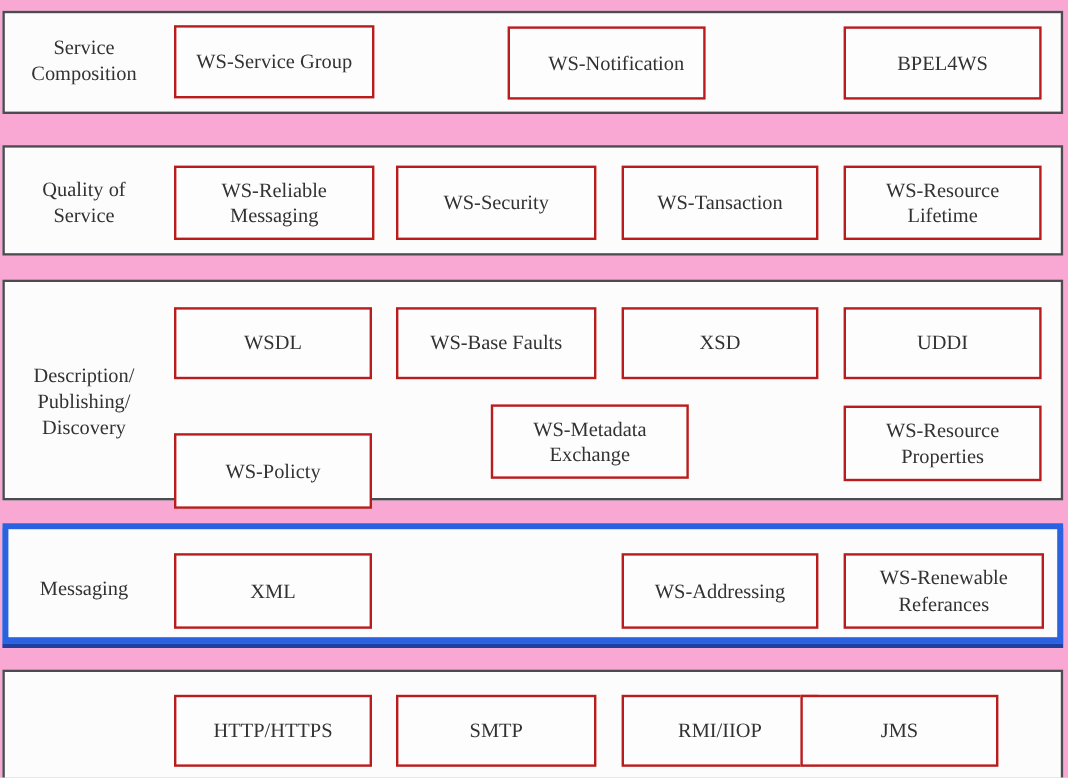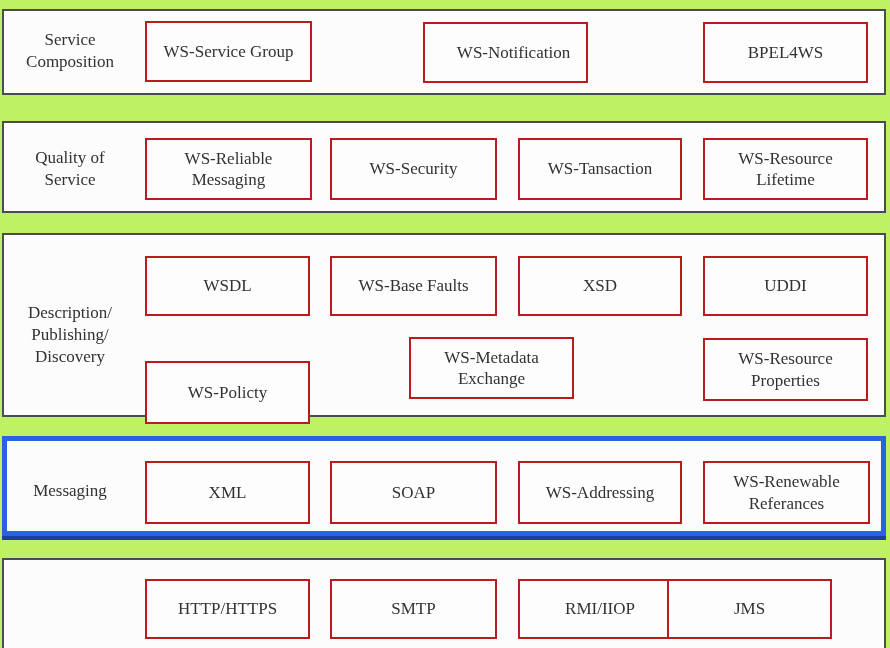--- a/index.html
+++ b/index.html
@@ -1,20 +1,20 @@
 <!DOCTYPE html>
 <html><head>
 <meta charset="utf-8">
 <style>
   html, body { margin: 0; padding: 0; }
   #stage {
     position: relative;
     width: 890px;
     height: 648px;
-    background: #bef264;
+    background: #f9a8d4;
     overflow: hidden;
     font-family: "Liberation Serif", "DejaVu Serif", serif;
     color: #323232;
   }
   .panel {
     position: absolute;
     left: 2px;
     width: 884px;
     background: #fcfcfc;
     border: 2px solid #4b4b50;
@@ -79,21 +79,20 @@
   <div class="box" style="left:703px;top:256px;width:165px;height:60px;">UDDI</div>
   <div class="box" style="left:145px;top:337px;width:165px;height:63px;margin-top:24px;">WS-Policty</div>
   <div class="box" style="left:409px;top:337px;width:165px;height:62px;">WS-Metadata
 Exchange</div>
   <div class="box" style="left:703px;top:338px;width:165px;height:63px;">WS-Resource
 Properties</div>
 
   <div class="panel highlight" style="top:436px;height:100px;"></div>
   <div class="layer-label" style="top:480px;">Messaging</div>
   <div class="box" style="left:145px;top:461px;width:165px;height:63px;">XML</div>
-  <div class="box" style="left:330px;top:461px;width:167px;height:63px;">SOAP</div>
   <div class="box" style="left:518px;top:461px;width:164px;height:63px;">WS-Addressing</div>
   <div class="box" style="left:703px;top:461px;width:167px;height:63px;">WS-Renewable
 Referances</div>
 
   <div class="panel" style="top:558px;height:96px;"></div>
   <div class="layer-label" style="top:617px;margin-top:44px;">Transport</div>
   <div class="box" style="left:145px;top:579px;width:165px;height:60px;">HTTP/HTTPS</div>
   <div class="box" style="left:330px;top:579px;width:167px;height:60px;">SMTP</div>
   <div class="box" style="left:518px;top:579px;width:164px;height:60px;">RMI/IIOP</div>
   <div class="box" style="left:667px;top:579px;width:165px;height:60px;">JMS</div>

